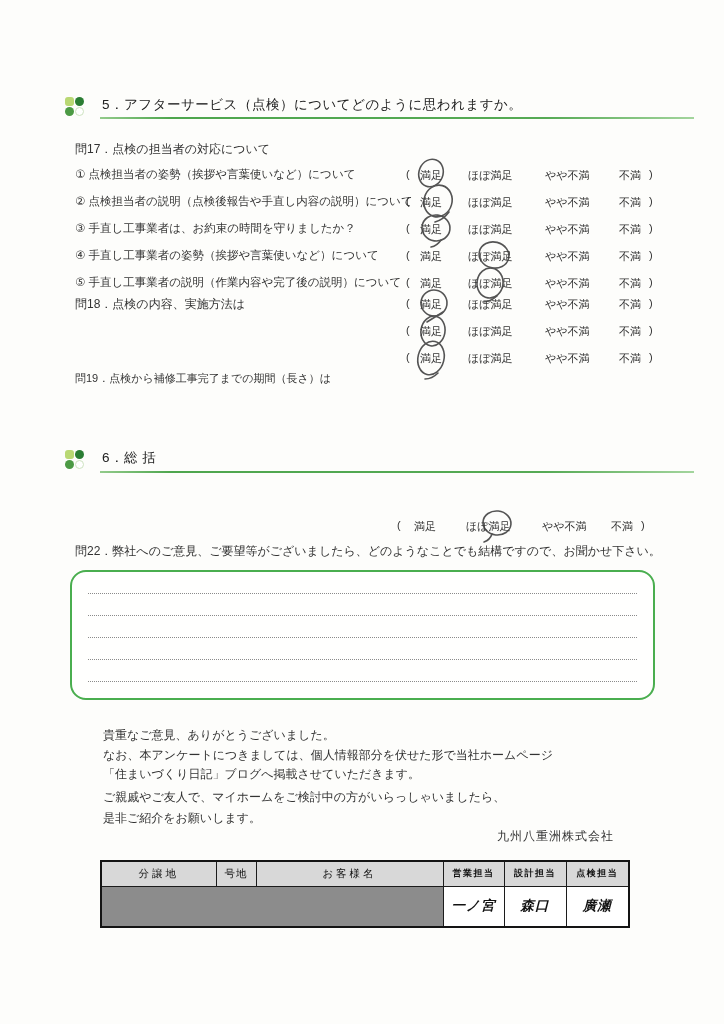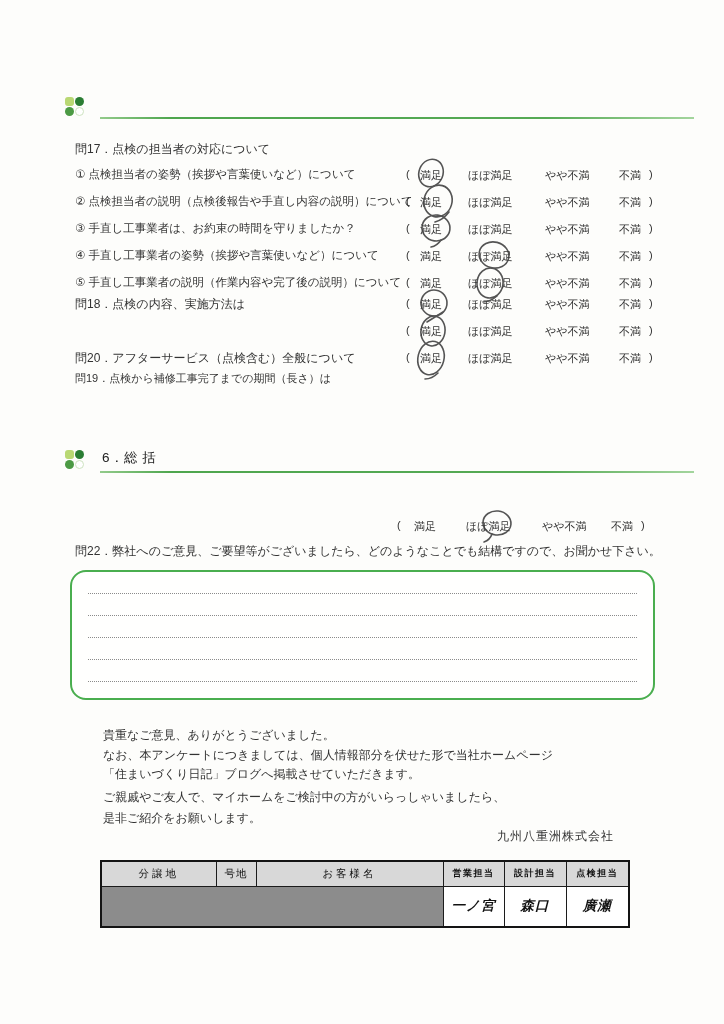--- a/index.html
+++ b/index.html
@@ -61,20 +61,21 @@
 <div class="page">
 
   <div class="abs" style="left:65px;top:97px;">
     <div class="logo">
       <div class="tl"></div>
       <div class="tr"></div>
       <div class="bl"></div>
       <div class="br"></div>
     </div>
   </div>
+  <div class="abs sec-title" style="left:102px;top:96px;">5．アフターサービス（点検）についてどのように思われますか。</div>
   <div class="abs underline" style="left:100px;top:117px;width:594px;"></div>
 
   <div class="abs qtext" style="left:75px;top:141px;">問17．点検の担当者の対応について</div>
 
   <div class="qrow" style="top:167px;">
     <span class="qlabel">① 点検担当者の姿勢（挨拶や言葉使いなど）について</span>
     <span class="opt p-open">(</span>
     <span class="opt o-m">満足</span>
     <span class="opt o-hm">ほぼ満足</span>
     <span class="opt o-yf">やや不満</span>
@@ -130,21 +131,20 @@
   <div class="qrow" style="top:323px;">
     <span class="qlabel" style="font-size:11px;margin-top:48px;">問19．点検から補修工事完了までの期間（長さ）は</span>
     <span class="opt p-open">(</span>
     <span class="opt o-m">満足</span>
     <span class="opt o-hm">ほぼ満足</span>
     <span class="opt o-yf">やや不満</span>
     <span class="opt o-f">不満</span>
     <span class="opt p-close">)</span>
   </div>
   <div class="qrow" style="top:350px;">
-    <span class="qlabel" style="font-size:12px;">問20．アフターサービス（点検含む）全般について</span>
     <span class="opt p-open">(</span>
     <span class="opt o-m">満足</span>
     <span class="opt o-hm">ほぼ満足</span>
     <span class="opt o-yf">やや不満</span>
     <span class="opt o-f">不満</span>
     <span class="opt p-close">)</span>
   </div>
 
   <div class="abs" style="left:65px;top:450px;">
     <div class="logo">

